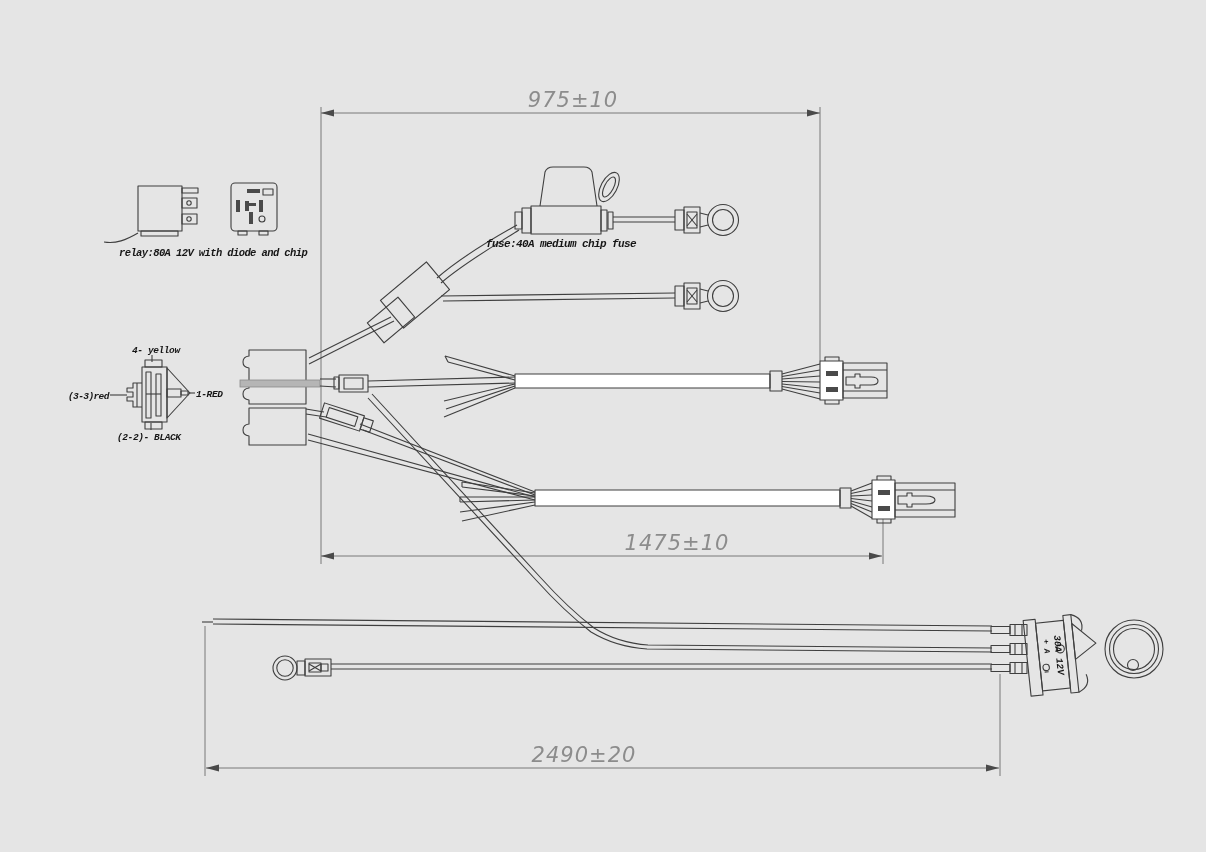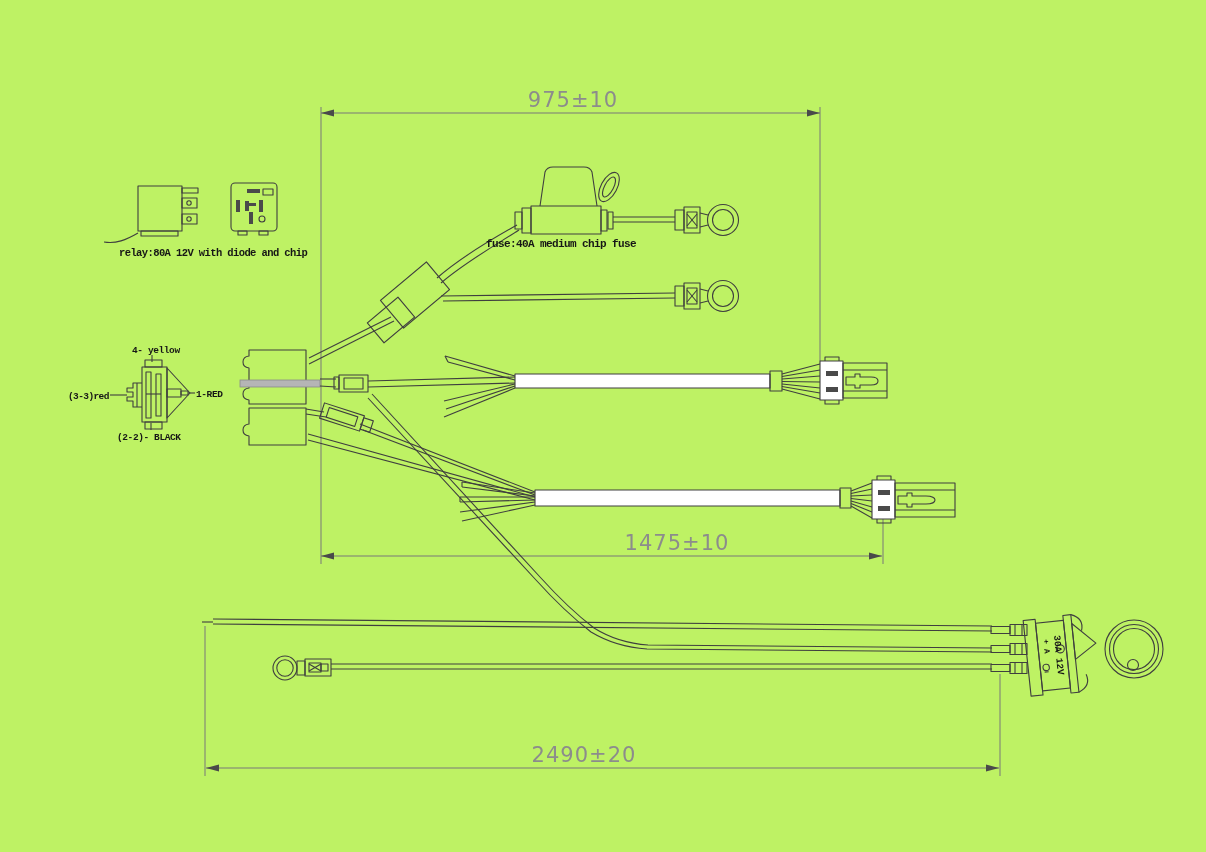--- a/index.html
+++ b/index.html
@@ -1,17 +1,17 @@
 <!DOCTYPE html>
 <html><head>
 <meta charset="utf-8">
 <style>
   html,body{margin:0;padding:0;background:#fff;}
-  .canvas{position:relative;width:1206px;height:852px;background:#bef264;overflow:hidden;
-          font-family:"Liberation Sans",sans-serif;}
+  .canvas{position:relative;width:1206px;height:852px;background:#e5e5e5;overflow:hidden;
+          font-family:"Liberation Sans",sans-serif;font-style:italic;}
   svg{position:absolute;left:0;top:0;}
   .ln{fill:none;stroke:#3f3f3f;stroke-width:1.1;stroke-linejoin:round;}
   .lnf{fill:#ffffff;stroke:#3f3f3f;stroke-width:1.1;stroke-linejoin:round;}
   .slot{fill:#4a4a4a;stroke:none;}
   .dim{fill:none;stroke:#787878;stroke-width:1;}
   .dimarrow{fill:#4a4a4a;stroke:none;}
   .dimtxt{fill:#8c8c8c;font-family:"DejaVu Sans",sans-serif;font-size:21px;letter-spacing:1px;}
   .lbl{fill:#161616;font-family:"Liberation Mono","DejaVu Sans Mono",monospace;font-weight:bold;}
   .band{fill:#b5b5b5;stroke:#8a8a8a;stroke-width:0.8;}
 </style>

